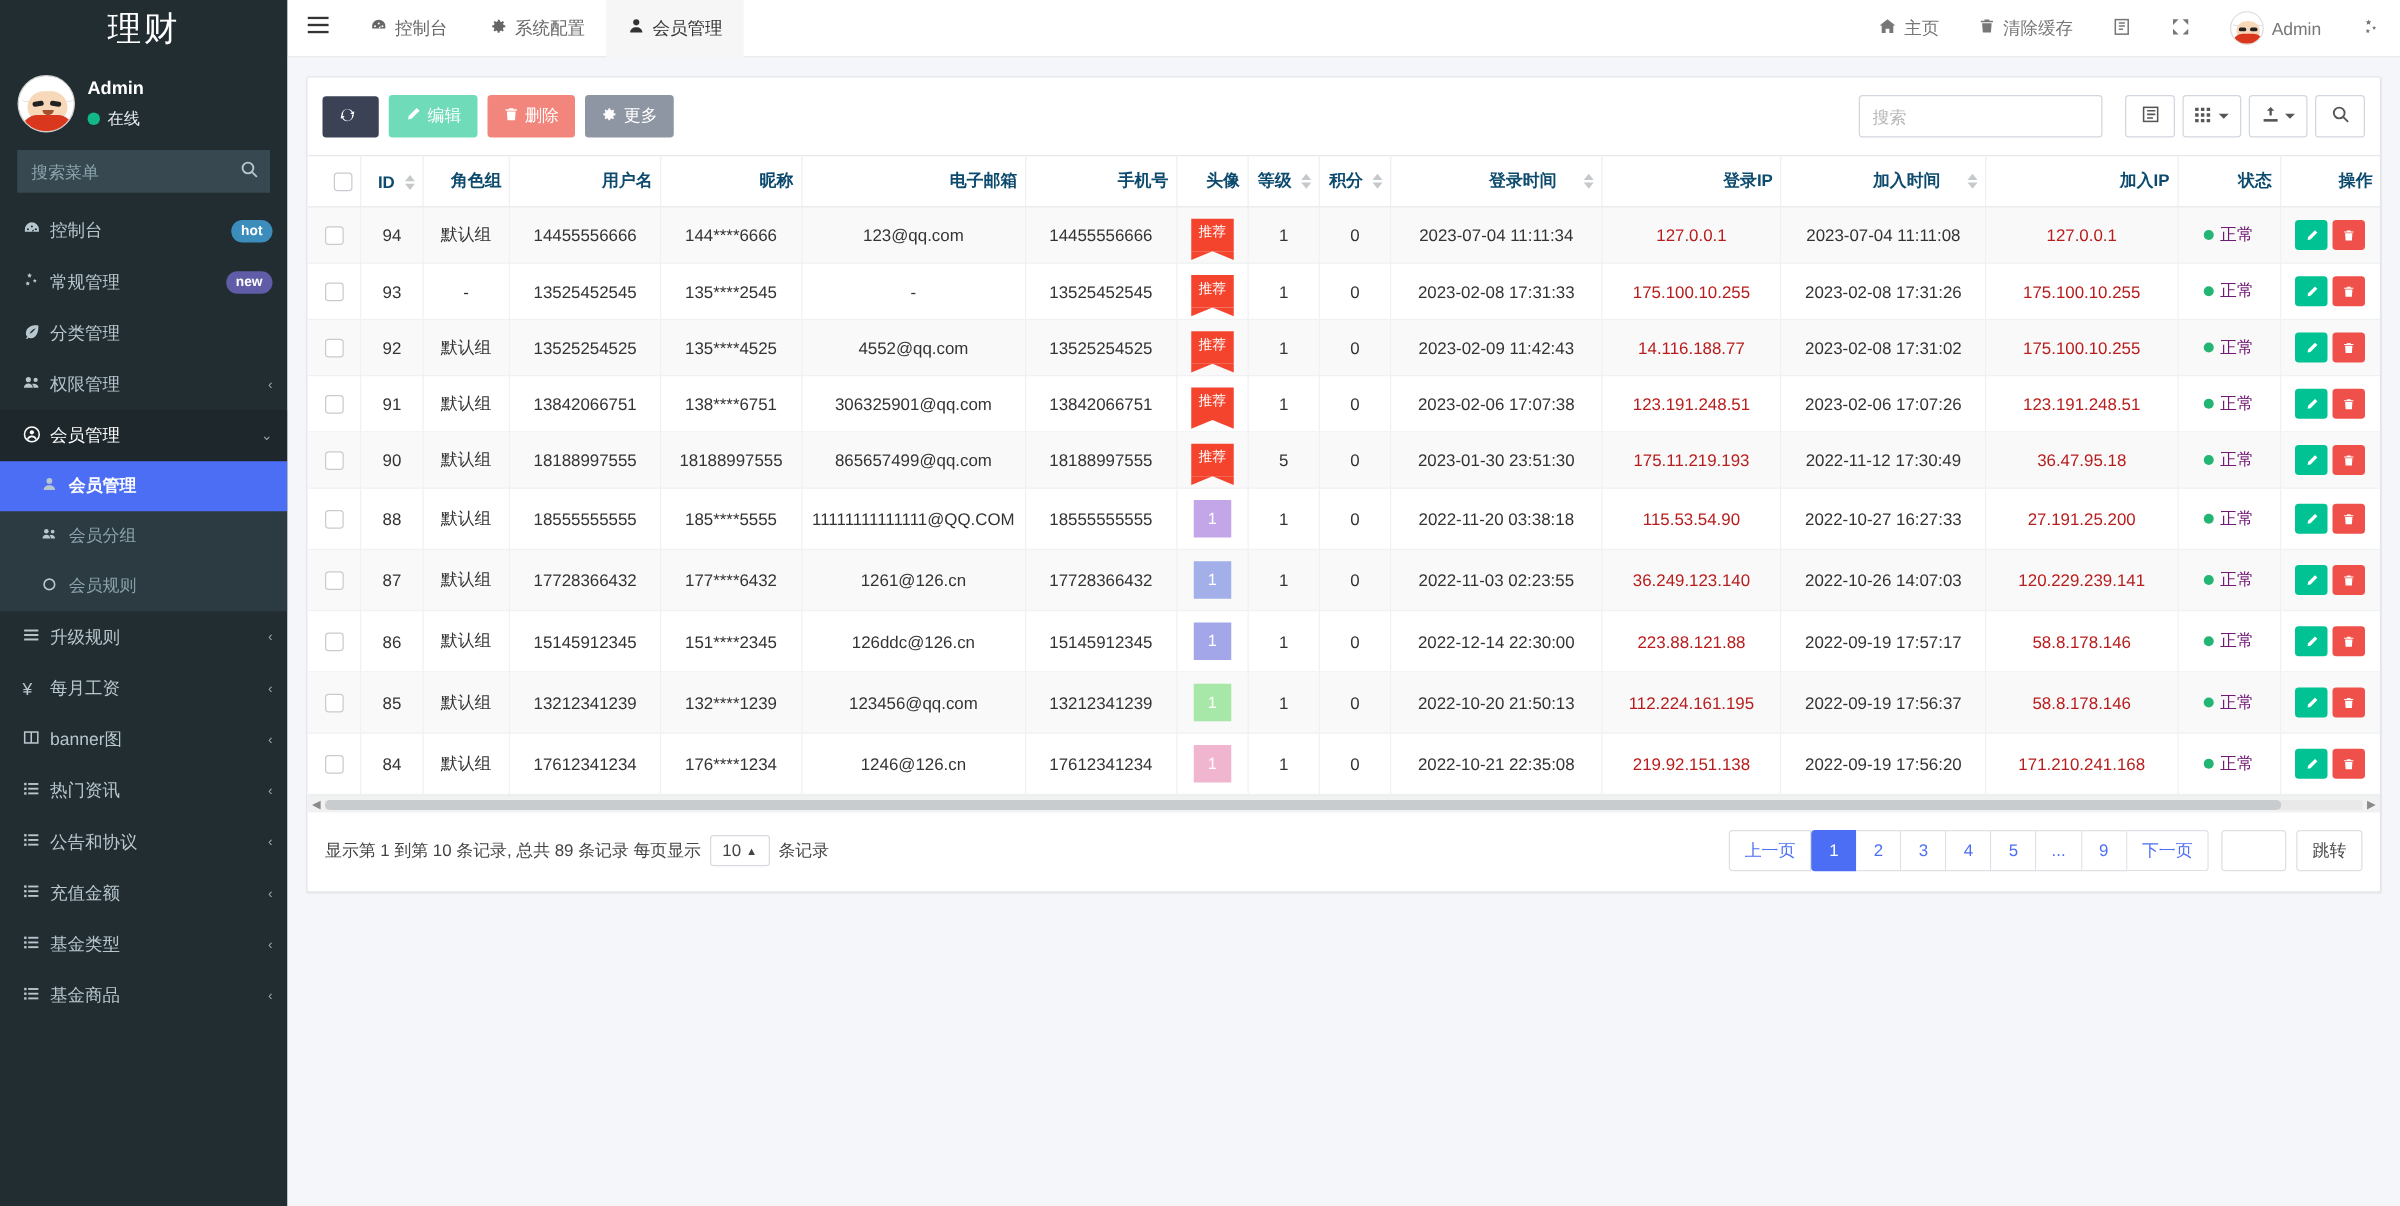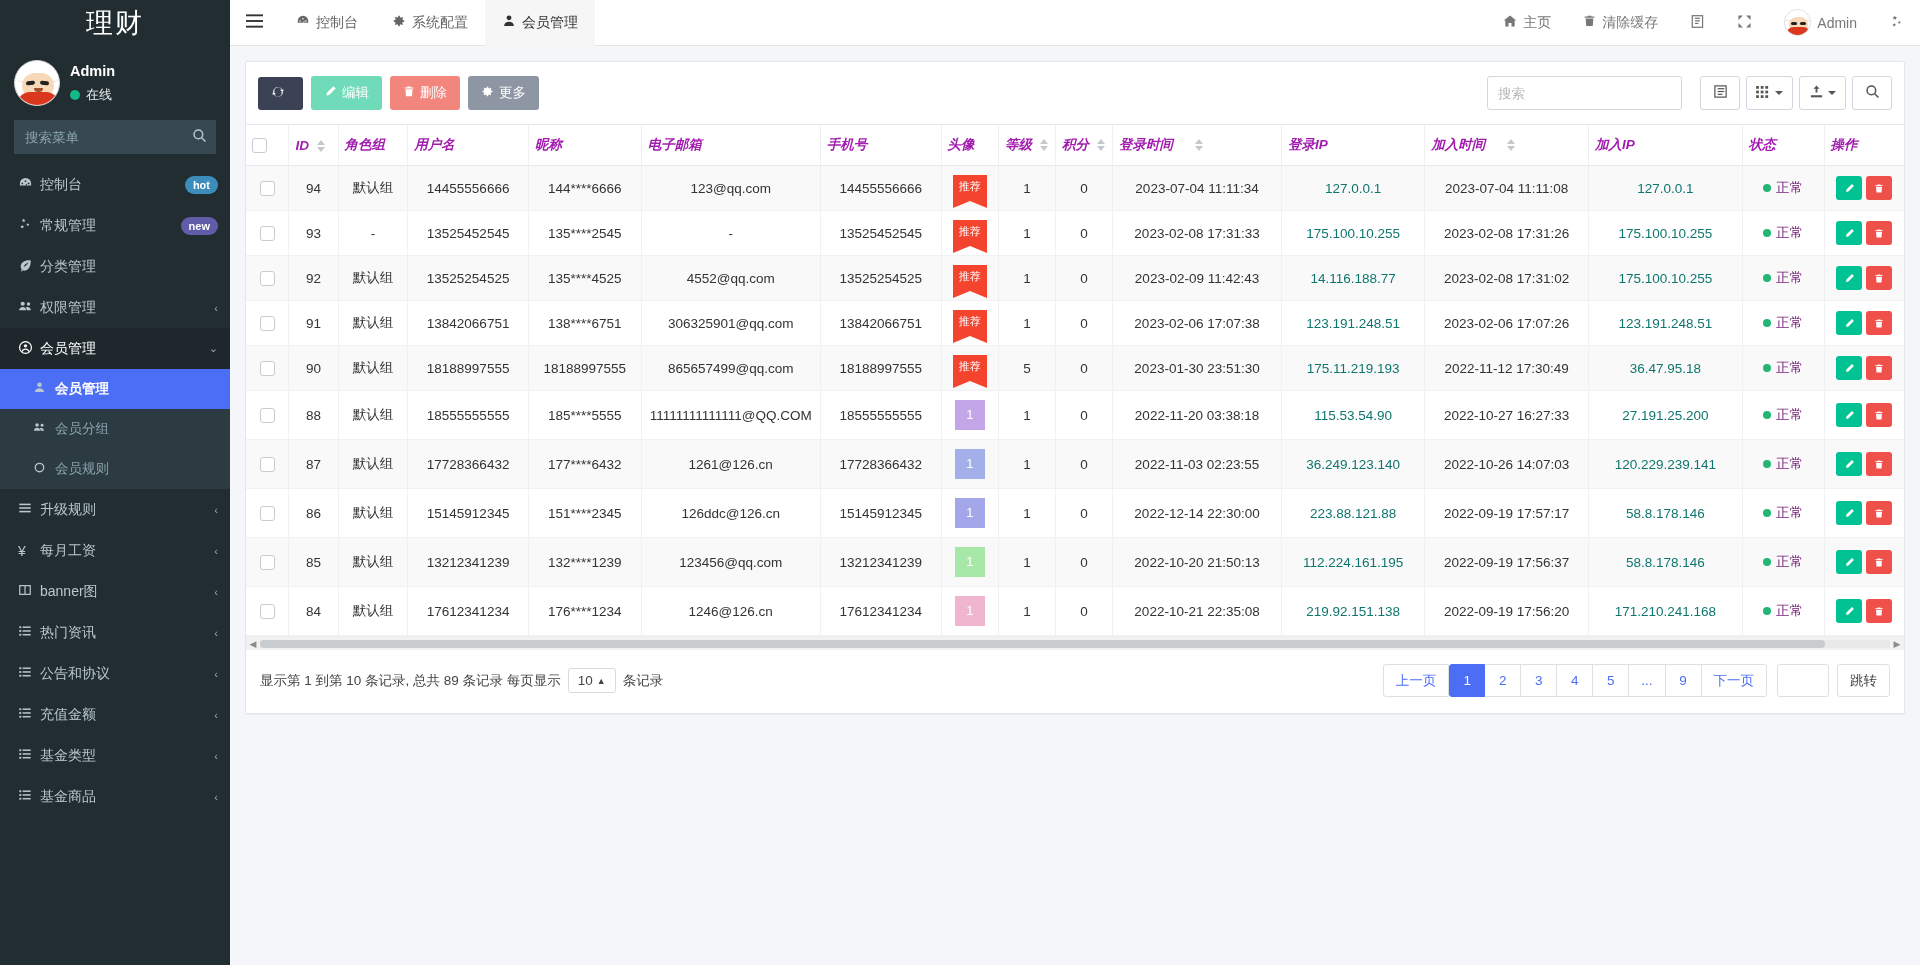--- a/index.html
+++ b/index.html
@@ -180,42 +180,42 @@
 
   
   .table-scroll { overflow: hidden; position: relative; }
   table.grid { width: 100%; border-collapse: collapse; font-size: 13.5px; }
   table.grid th {
     background: #fff;
     border-top: 1px solid #e6e8eb;
     border-bottom: 1px solid #e6e8eb;
     border-right: 1px solid #eef0f2;
     padding: 11px 6px;
-    font-weight: bold; color: #a21caf;
-    text-align: left; white-space: nowrap; font-style: italic;
+    font-weight: bold; color: #0c4a6e;
+    text-align: right; white-space: nowrap;
   }
   table.grid th:last-child { border-right: none; }
   table.grid td {
     border-bottom: 1px solid #f0f1f3;
     border-right: 1px solid #f0f1f3;
     padding: 9px 6px;
     text-align: center; color: #333; white-space: nowrap;
   }
   table.grid td:last-child { border-right: none; }
   table.grid tbody tr:nth-child(odd) { background: #f9f9f9; }
   table.grid tbody tr:nth-child(even) { background: #ffffff; }
   .sorter { display: inline-flex; flex-direction: column; margin-left: 4px; vertical-align: middle; }
   .sorter i { width:0;height:0;border-left:4px solid transparent;border-right:4px solid transparent; display:block;}
   .sorter i.up { border-bottom: 5px solid #c6c9cc; margin-bottom:2px; }
   .sorter i.dn { border-top: 5px solid #c6c9cc; }
   .cbx {
     width: 15px; height: 15px; border: 1px solid #c8ccd0; border-radius: 3px;
     display: inline-block; background: #fff; cursor: pointer; vertical-align: middle;
   }
-  .ip-link { color: #0f766e; cursor: pointer; }
+  .ip-link { color: #b91c1c; cursor: pointer; }
   .ribbon {
     display: inline-block; position: relative;
     width: 34px; height: 26px; background: #f4442e; color: #fff;
     font-size: 11px; line-height: 22px; text-align: center;
   }
   .ribbon::after {
     content: ""; position: absolute; left: 0; bottom: -7px;
     border-left: 17px solid #f4442e; border-right: 17px solid #f4442e;
     border-bottom: 7px solid transparent;
   }

